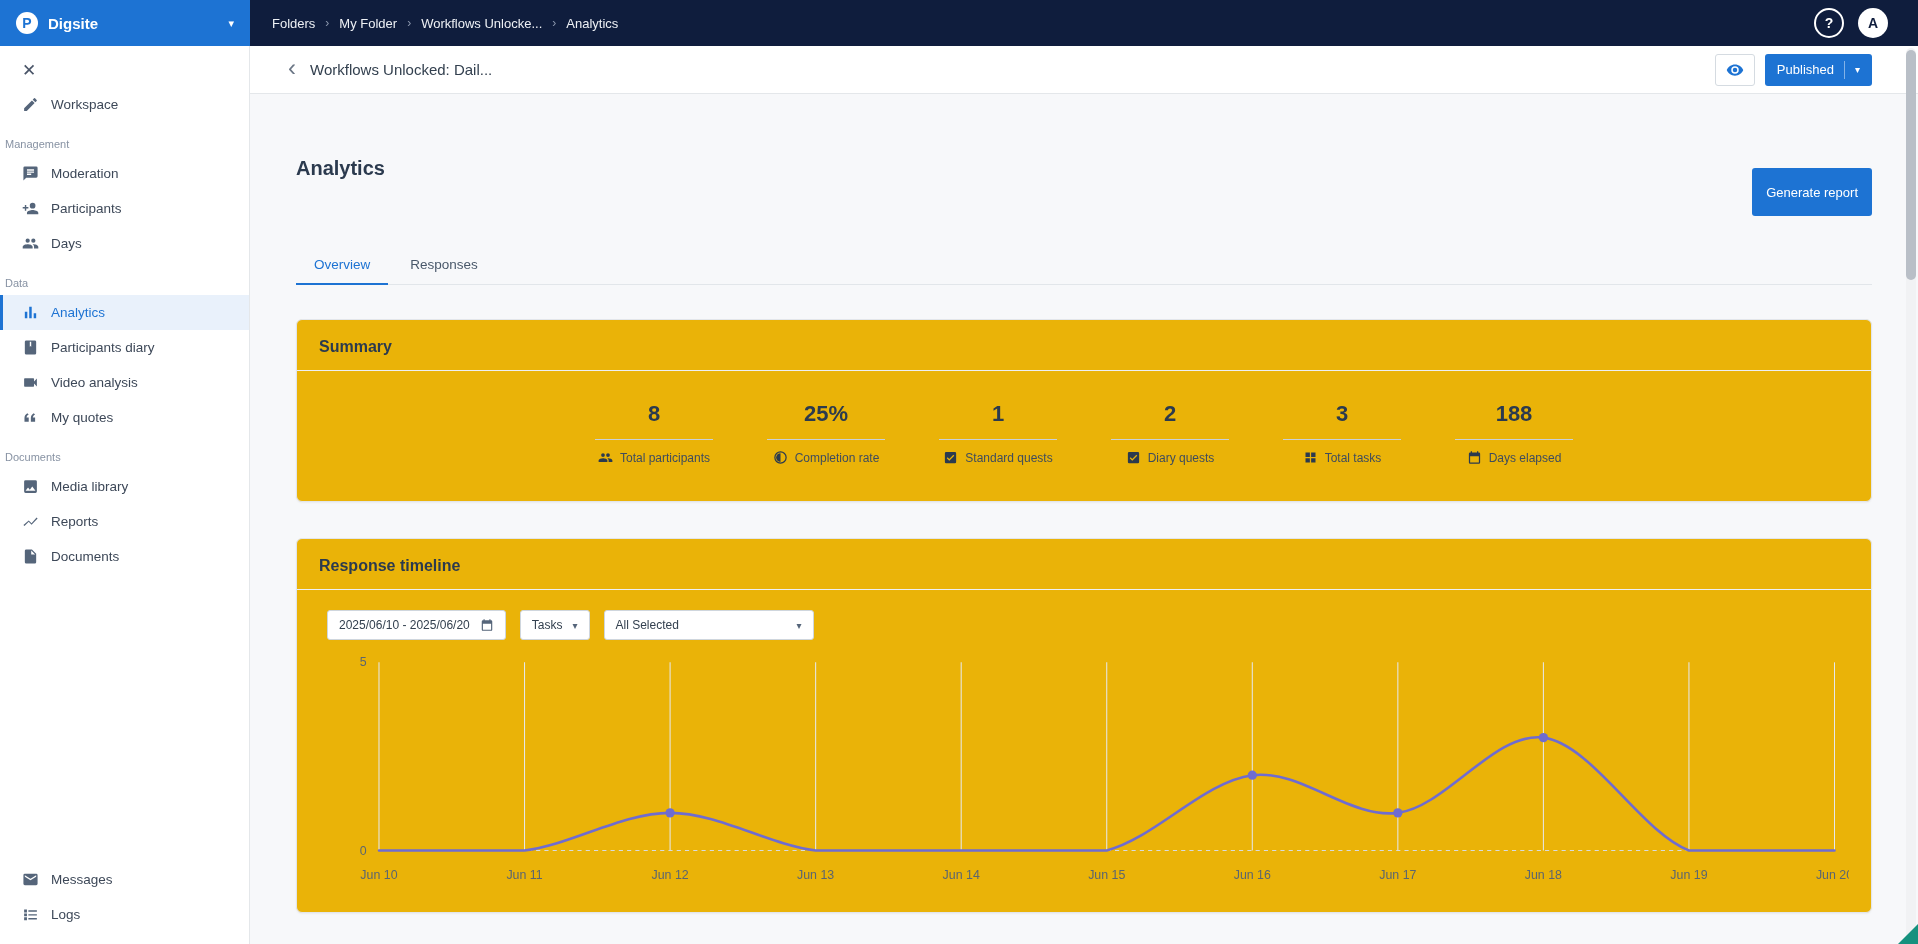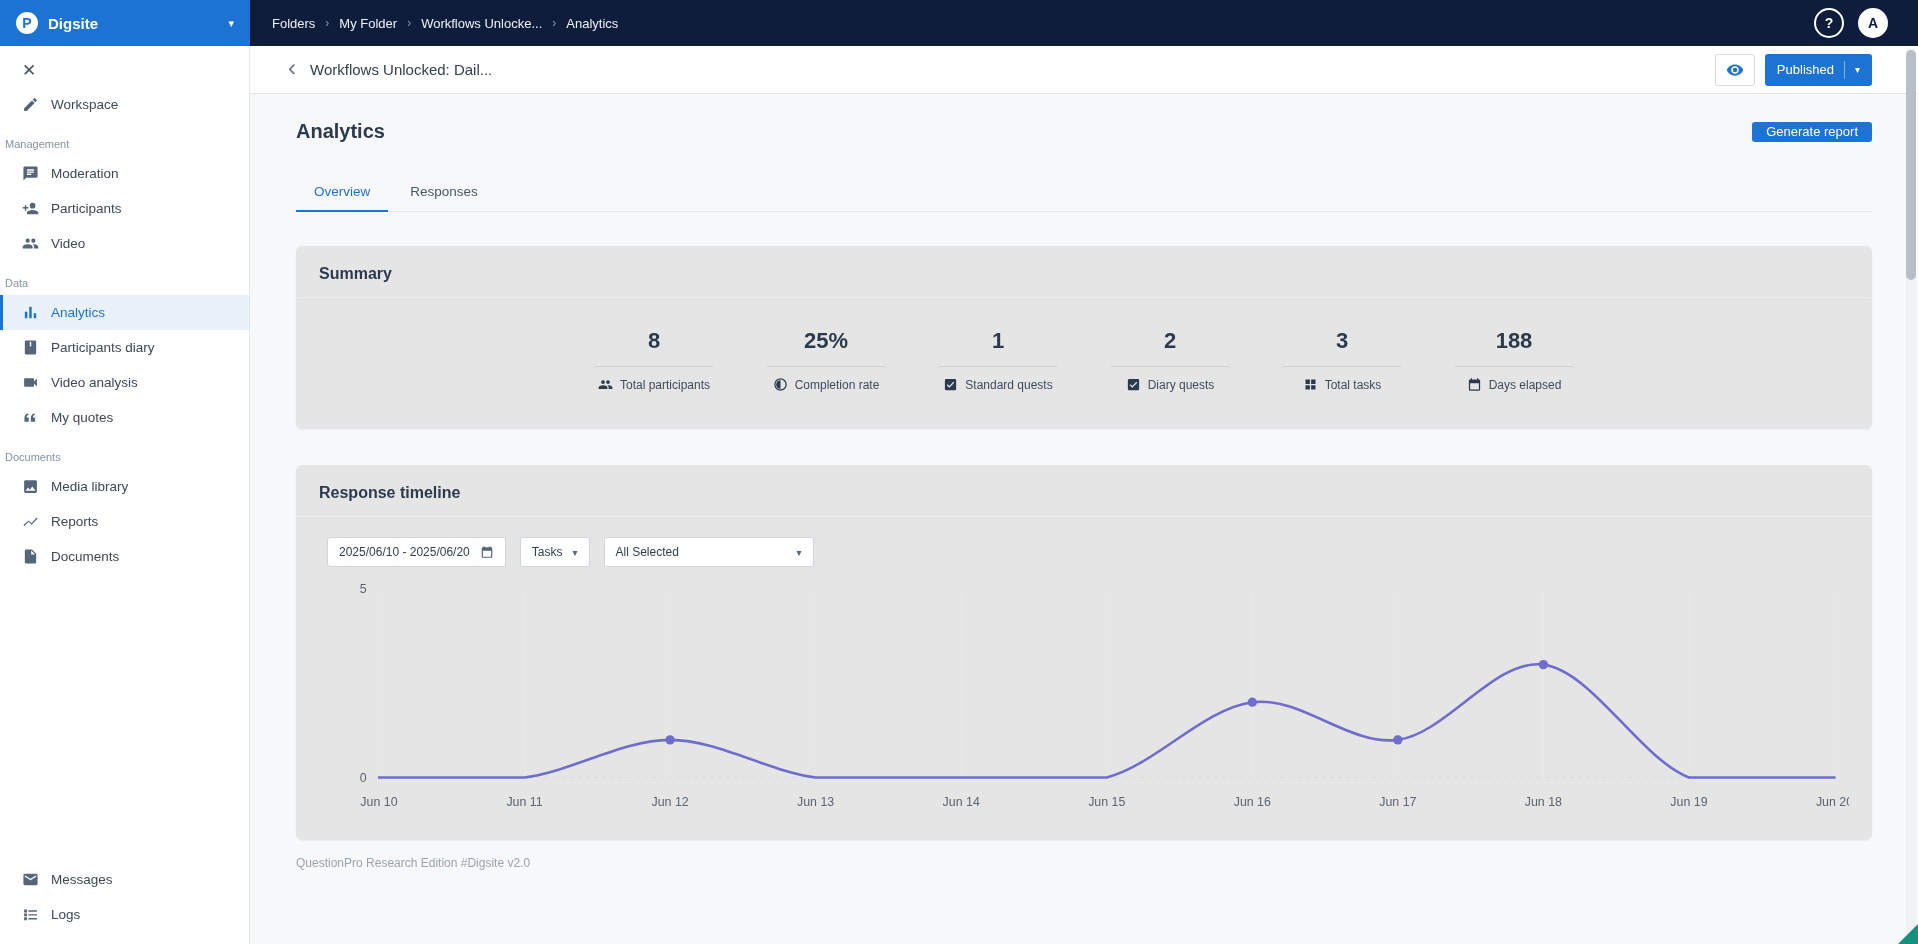--- a/index.html
+++ b/index.html
@@ -49,27 +49,27 @@
   .btn-eye { width:40px; height:32px; background:#fff; border:1px solid #d5dbe1; border-radius:3px; display:flex; align-items:center; justify-content:center; cursor:pointer; }
   .btn-eye .eicon { width:18px; height:18px; color:#1d73d3; display:inline-flex; }
   .btn-eye .eicon svg { width:100%; height:100%; }
   .btn-published { height:32px; background:#1d73d3; color:#fff; border:none; border-radius:3px; display:flex; align-items:center; gap:10px; padding:0 12px; font-size:13px; font-family:inherit; cursor:pointer; }
   .pub-divider { width:1px; height:18px; background:rgba(255,255,255,.45); }
   .pub-caret { font-size:10px; }
 
   .content { flex:1; overflow:hidden; padding:0 46px; }
   .page-head { display:flex; align-items:center; justify-content:space-between; padding-top:26px; }
   .page-title { font-size:20px; font-weight:bold; color:#2b3a4e; margin:0; }
-  .btn-primary { background:#1d73d3; color:#fff; border:none; border-radius:3px; height:20px; padding:0 14px; font-size:13px; font-family:inherit; cursor:pointer; }
+  .btn-primary { background:#1d73d3; color:#fff; border:none; border-radius:3px; height:48px; padding:0 14px; font-size:13px; font-family:inherit; cursor:pointer;margin-top:48px; }
 
   .tabs { display:flex; margin-top:30px; border-bottom:1px solid #e2e6ea; gap:4px; }
   .tab { padding:11px 18px; font-size:13.5px; color:#49586a; cursor:pointer; border-bottom:2px solid transparent; margin-bottom:-1px; }
   .tab.active { color:#1d73d3; border-bottom-color:#1d73d3; }
 
-  .card { background:#e5e5e5; border:1px solid #e3e6ea; border-radius:6px; box-shadow:0 1px 2px rgba(16,24,40,.05); }
+  .card { background:#eab308; border:1px solid #e3e6ea; border-radius:6px; box-shadow:0 1px 2px rgba(16,24,40,.05); }
   .card-summary { margin-top:34px; }
   .card-timeline { margin-top:36px; }
   .card-header { padding:18px 22px 14px; border-bottom:1px solid #edeff2; }
   .card-title { font-size:16px; font-weight:bold; color:#2b3a4e; margin:0; }
 
   .stats { display:flex; justify-content:center; gap:54px; padding:30px 20px 36px; }
   .stat { min-width:118px; text-align:center; }
   .stat-value { font-size:22px; font-weight:bold; color:#2b3a4e; padding-bottom:12px; border-bottom:1px solid #c9d0d8; margin-bottom:10px; }
   .stat-label { display:flex; align-items:flex-end; justify-content:center; gap:7px; font-size:12px; color:#3f4c5d; }
   .stat-icon { width:15px; height:15px; color:#2b3a4e; display:inline-flex; flex-shrink:0; }
@@ -149,21 +149,21 @@
                 </svg>
               </span>
               <span class="sb-text">Participants</span>
             </div>
             <div class="sb-item">
               <span class="sb-icon">
                 <svg viewBox="0 0 24 24" fill="currentColor">
                   <path d="M16 11a3 3 0 1 0-3-3 3 3 0 0 0 3 3zM8 11a3 3 0 1 0-3-3 3 3 0 0 0 3 3zm0 2c-2.33 0-7 1.17-7 3.5V19h14v-2.5C15 14.17 10.33 13 8 13zm8 0c-.29 0-.62.02-.97.05A4.22 4.22 0 0 1 17 16.5V19h6v-2.5c0-2.33-4.67-3.5-7-3.5z"></path>
                 </svg>
               </span>
-              <span class="sb-text">Video</span>
+              <span class="sb-text">Days</span>
             </div>
           </div>
           <div class="sb-section">
             <div class="sb-label">Data</div>
             <div class="sb-item active">
               <span class="sb-icon">
                 <svg viewBox="0 0 24 24" fill="currentColor">
                   <path d="M4 11h3.5v9H4zM10.2 4h3.5v16h-3.5zM16.5 13H20v7h-3.5z"></path>
                 </svg>
               </span>
@@ -401,21 +401,20 @@
                   <text x="1466" y="220" text-anchor="middle" font-size="12" fill="#5b6570" font-family="Liberation Sans, sans-serif">Jun 20</text>
                   <path d="M58.0,192.0 C81.5,192.0 151.9,192.0 198.8,192.0 C245.7,185.9 292.7,155.6 339.6,155.6 C386.5,155.6 433.5,185.9 480.4,192.0 C527.3,192.0 574.3,192.0 621.2,192.0 C668.1,192.0 715.1,192.0 762.0,192.0 C808.9,179.9 855.9,125.3 902.8,119.2 C949.7,113.1 996.7,161.7 1043.6,155.6 C1090.5,149.5 1137.5,76.7 1184.4,82.8 C1231.3,88.9 1278.3,173.8 1325.2,192.0 C1372.1,192.0 1442.5,192.0 1466.0,192.0" fill="none" stroke="#6f6cd0" stroke-width="2.5" stroke-linecap="round"></path>
                   <circle cx="339.6" cy="155.6" r="4.5" fill="#6f6cd0"></circle>
                   <circle cx="902.8" cy="119.2" r="4.5" fill="#6f6cd0"></circle>
                   <circle cx="1043.6" cy="155.6" r="4.5" fill="#6f6cd0"></circle>
                   <circle cx="1184.4" cy="82.8" r="4.5" fill="#6f6cd0"></circle>
                 </svg></div>
           </div>
         </section>
 
-        <div class="page-footer">QuestionPro Research Edition #Digsite v2.0</div>
       </div>
     </main>
   </div>
 </div>
 
 <div class="scrollbar">
   <div class="scroll-thumb"></div>
 </div>
 <div class="corner-triangle"></div>
 

